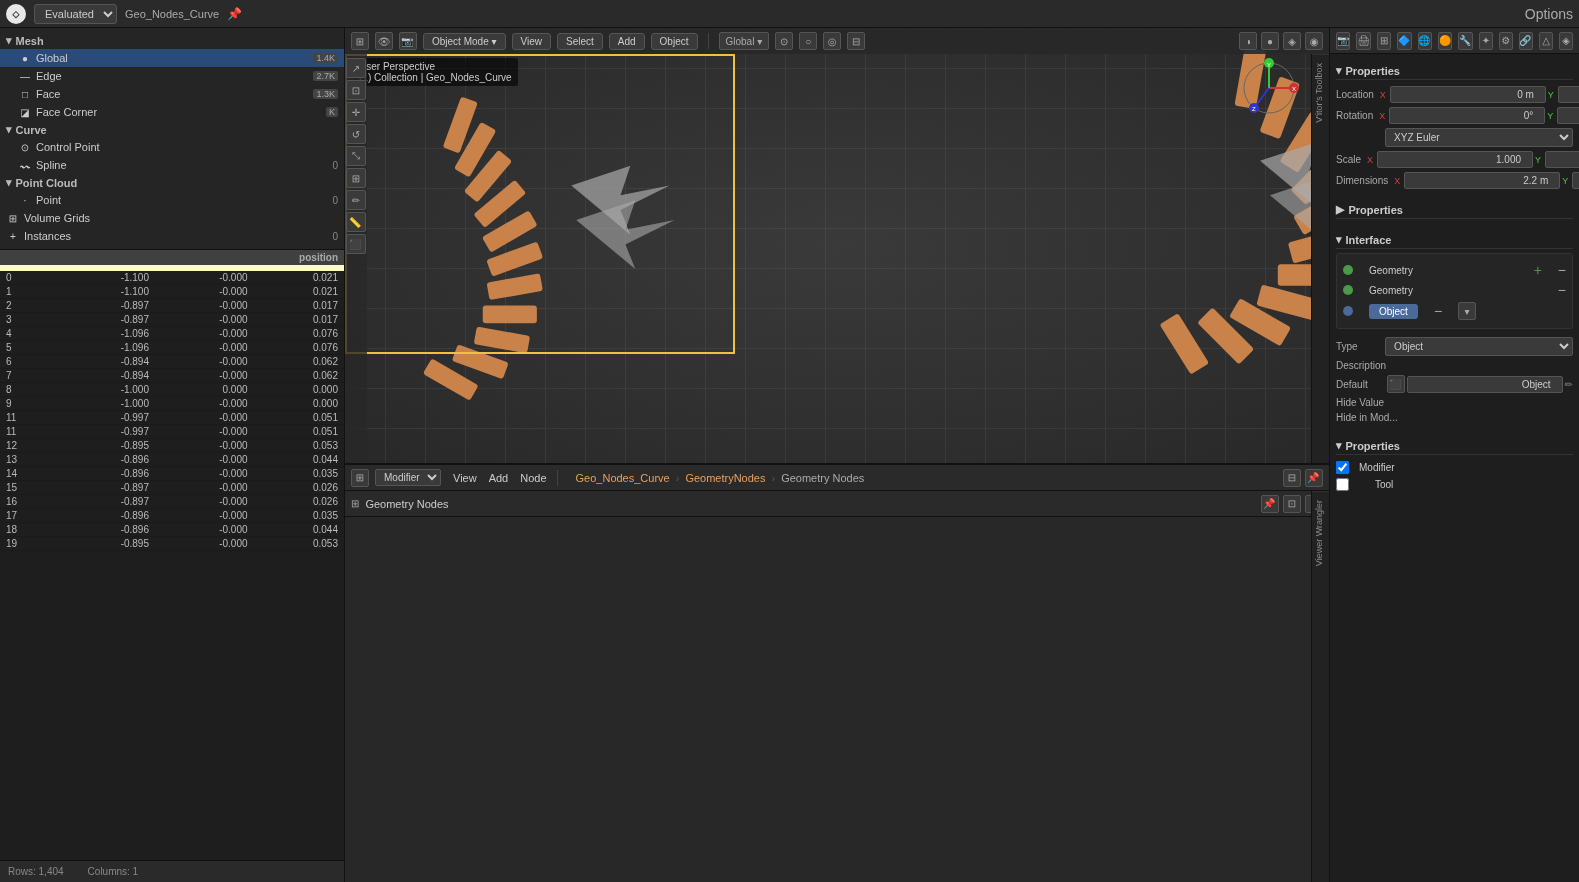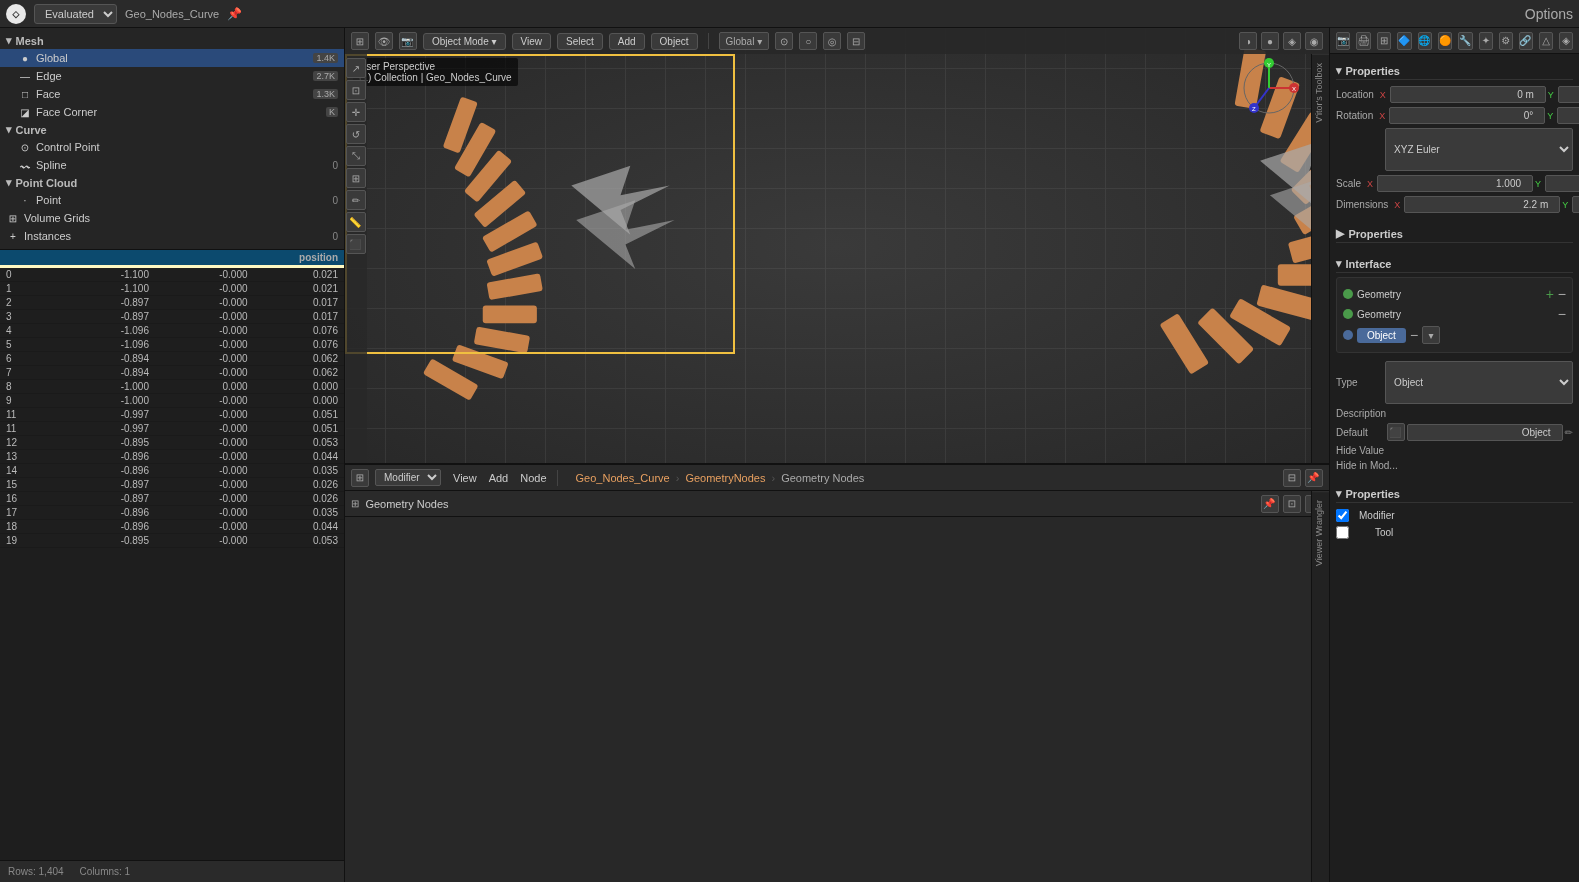--- a/index.html
+++ b/index.html
@@ -129,25 +129,25 @@
     .spreadsheet {
       flex: 1;
       overflow: auto;
       background: #1e1e1e;
     }
     .spreadsheet table {
       width: 100%;
       border-collapse: collapse;
     }
     .spreadsheet th {
-      background: #0c4a6e;
+      background: #404040;
       color: #aaa;
       font-size: 10px;
       padding: 2px 6px;
-      border-bottom: 3px solid #fef9c3;
+      border-bottom: 6px solid #fef9c3;
       text-align: right;
       position: sticky;
       top: 0;
     }
     .spreadsheet td {
       font-size: 10px;
       color: #bbb;
       padding: 1px 6px;
       text-align: right;
       border-bottom: 1px solid #1a1a1a;
@@ -158,21 +158,21 @@
     }
 
     
     .spreadsheet-footer {
       height: 22px;
       background: #2a2a2a;
       border-top: 1px solid #111;
       display: flex;
       align-items: center;
       padding: 0 8px;
-      gap: 16px;
+      gap: 24px;
       font-size: 10px;
       color: #888;
       flex-shrink: 0;
     }
 
     
     .center-area {
       flex: 1;
       display: flex;
       flex-direction: column;
@@ -392,37 +392,37 @@
     .right-field-icon {
       font-size: 10px;
       color: #888;
       cursor: pointer;
     }
     .right-dropdown {
       background: #3a3a3a;
       border: 1px solid #555;
       color: #ccc;
       font-size: 10px;
-      padding: 14px 4px;
+      padding: 2px 4px;
       border-radius: 2px;
       width: 100%;
     }
 
     
     .interface-section {
       background: #252525;
       border: 1px solid #333;
       border-radius: 3px;
       padding: 6px;
       margin-bottom: 6px;
     }
     .interface-row {
       display: flex;
       align-items: center;
-      gap: 4px;
+      gap: 16px;
       padding: 2px 0;
       font-size: 10px;
     }
     .interface-dot {
       width: 10px; height: 10px;
       border-radius: 50%;
       flex-shrink: 0;
     }
     .dot-green { background: #4a9a4a; }
     .dot-blue { background: #4a6a9a; }

